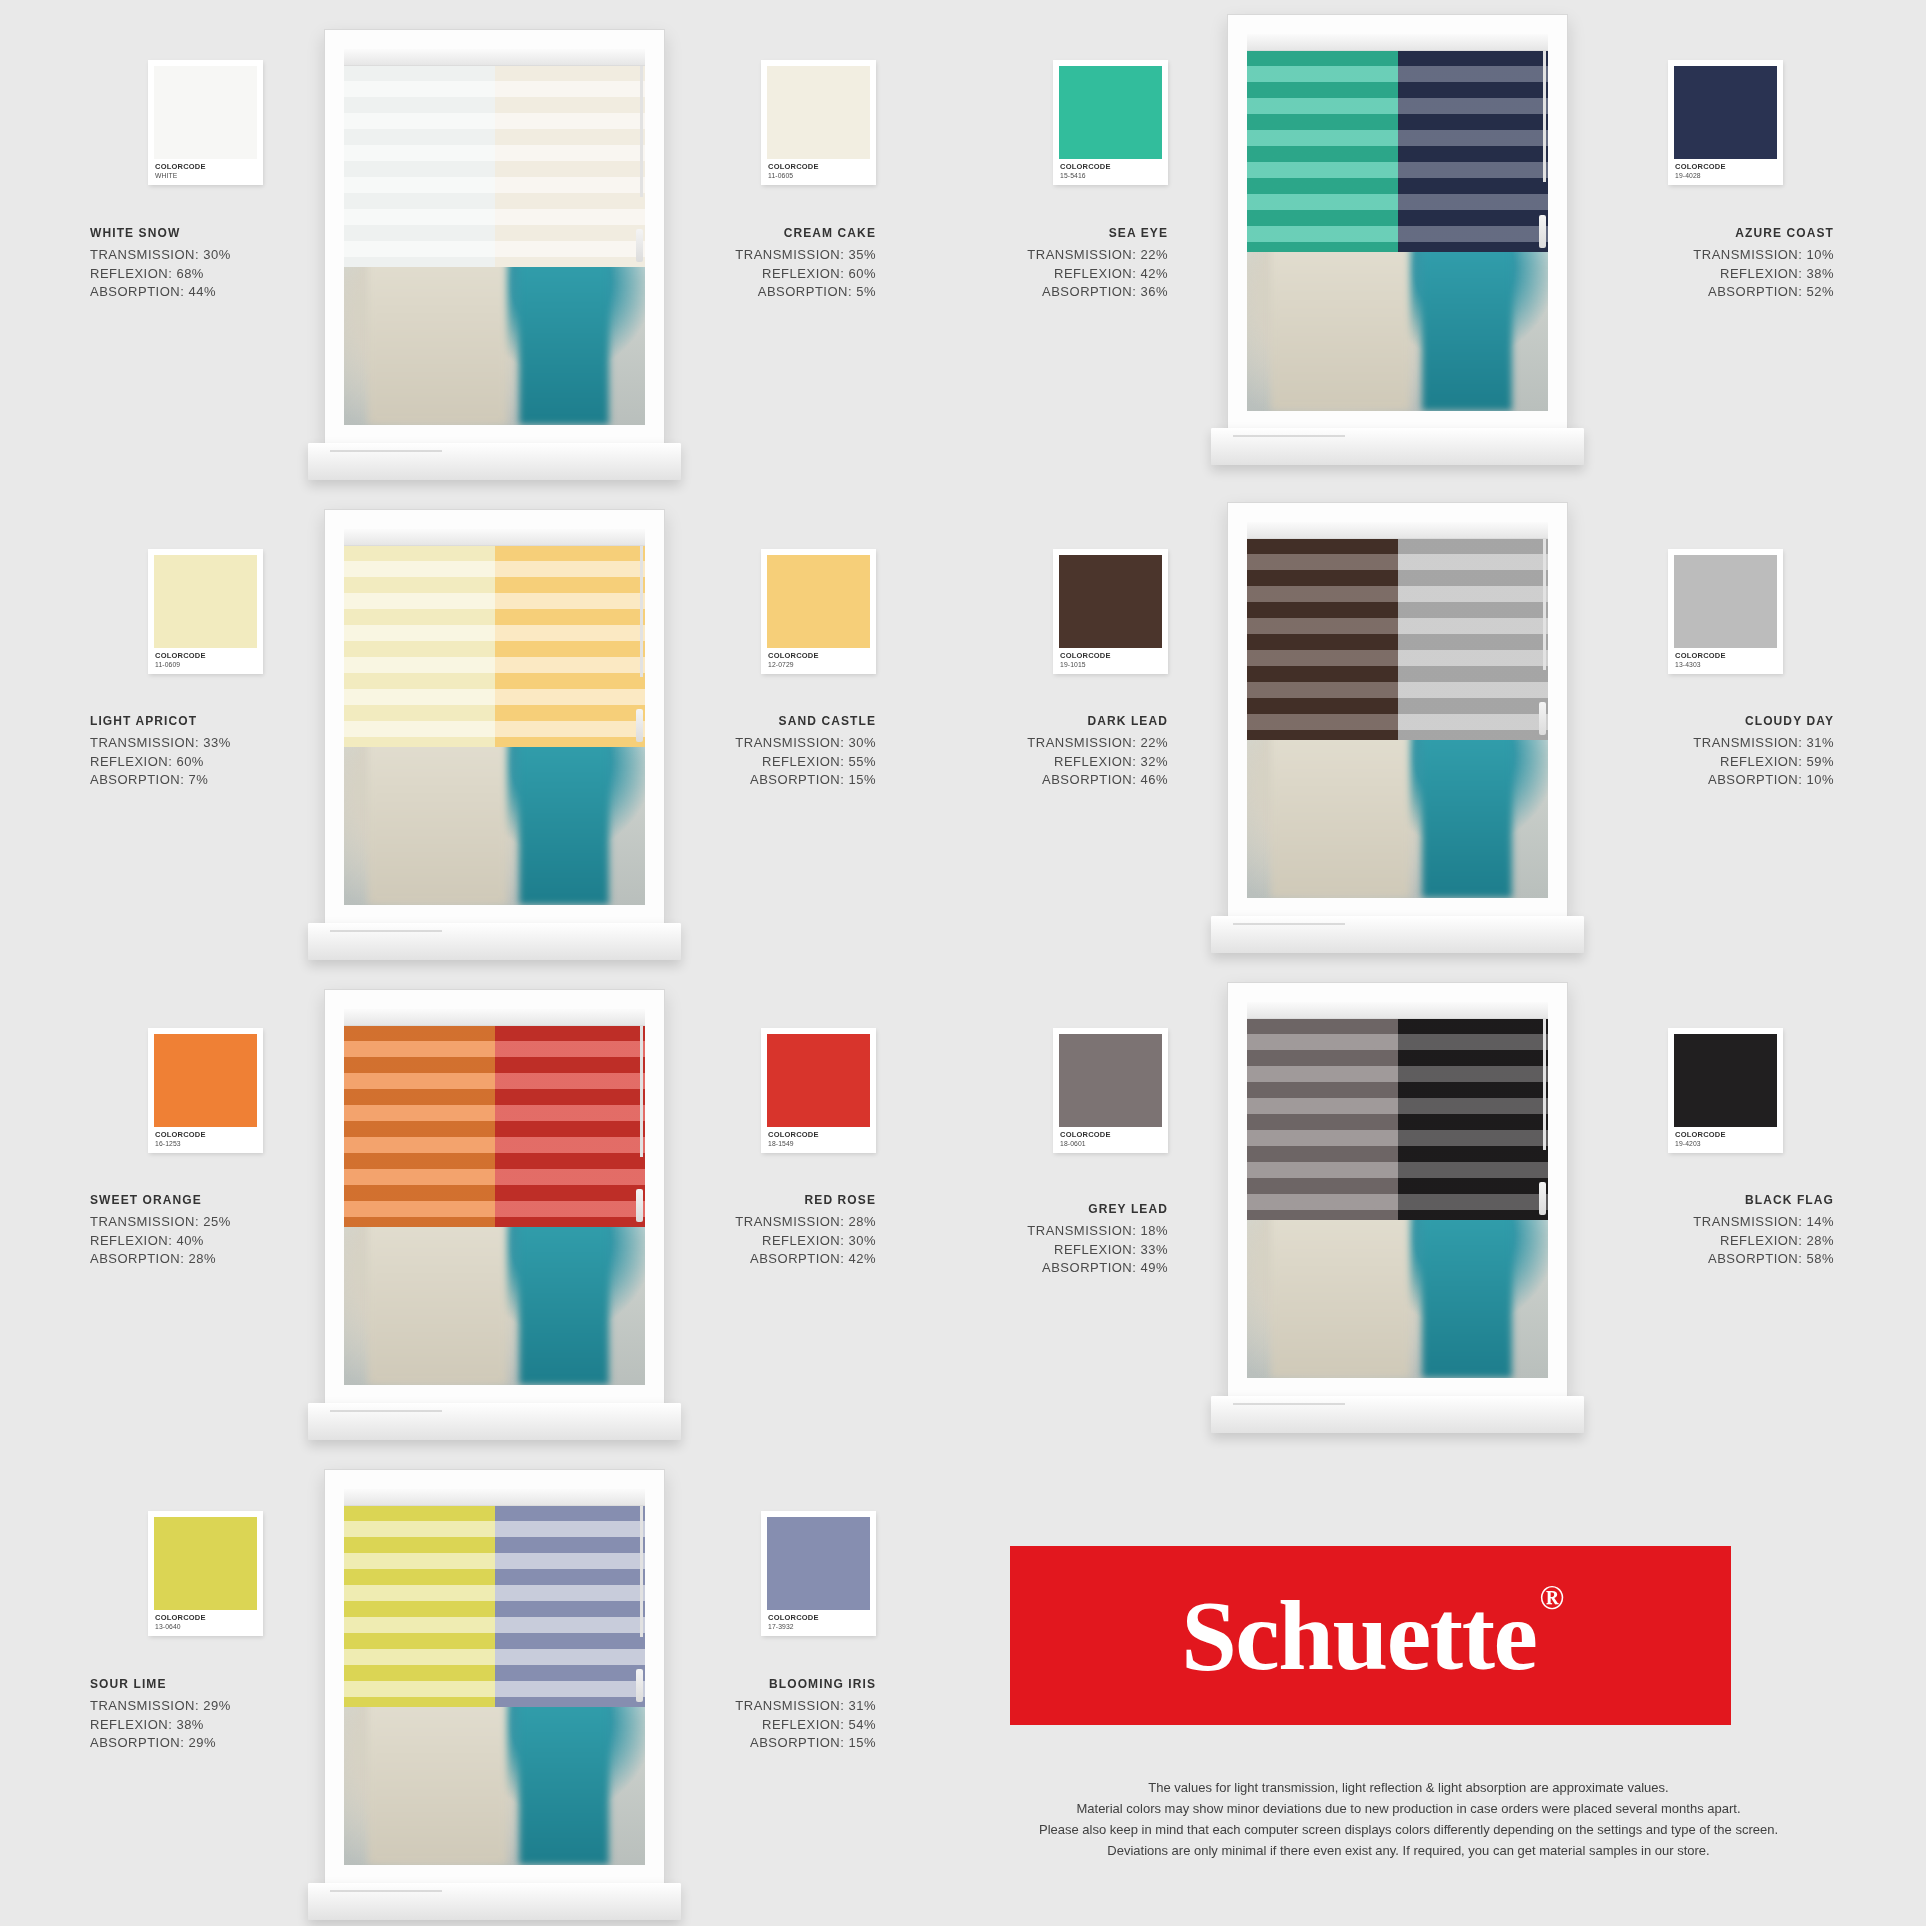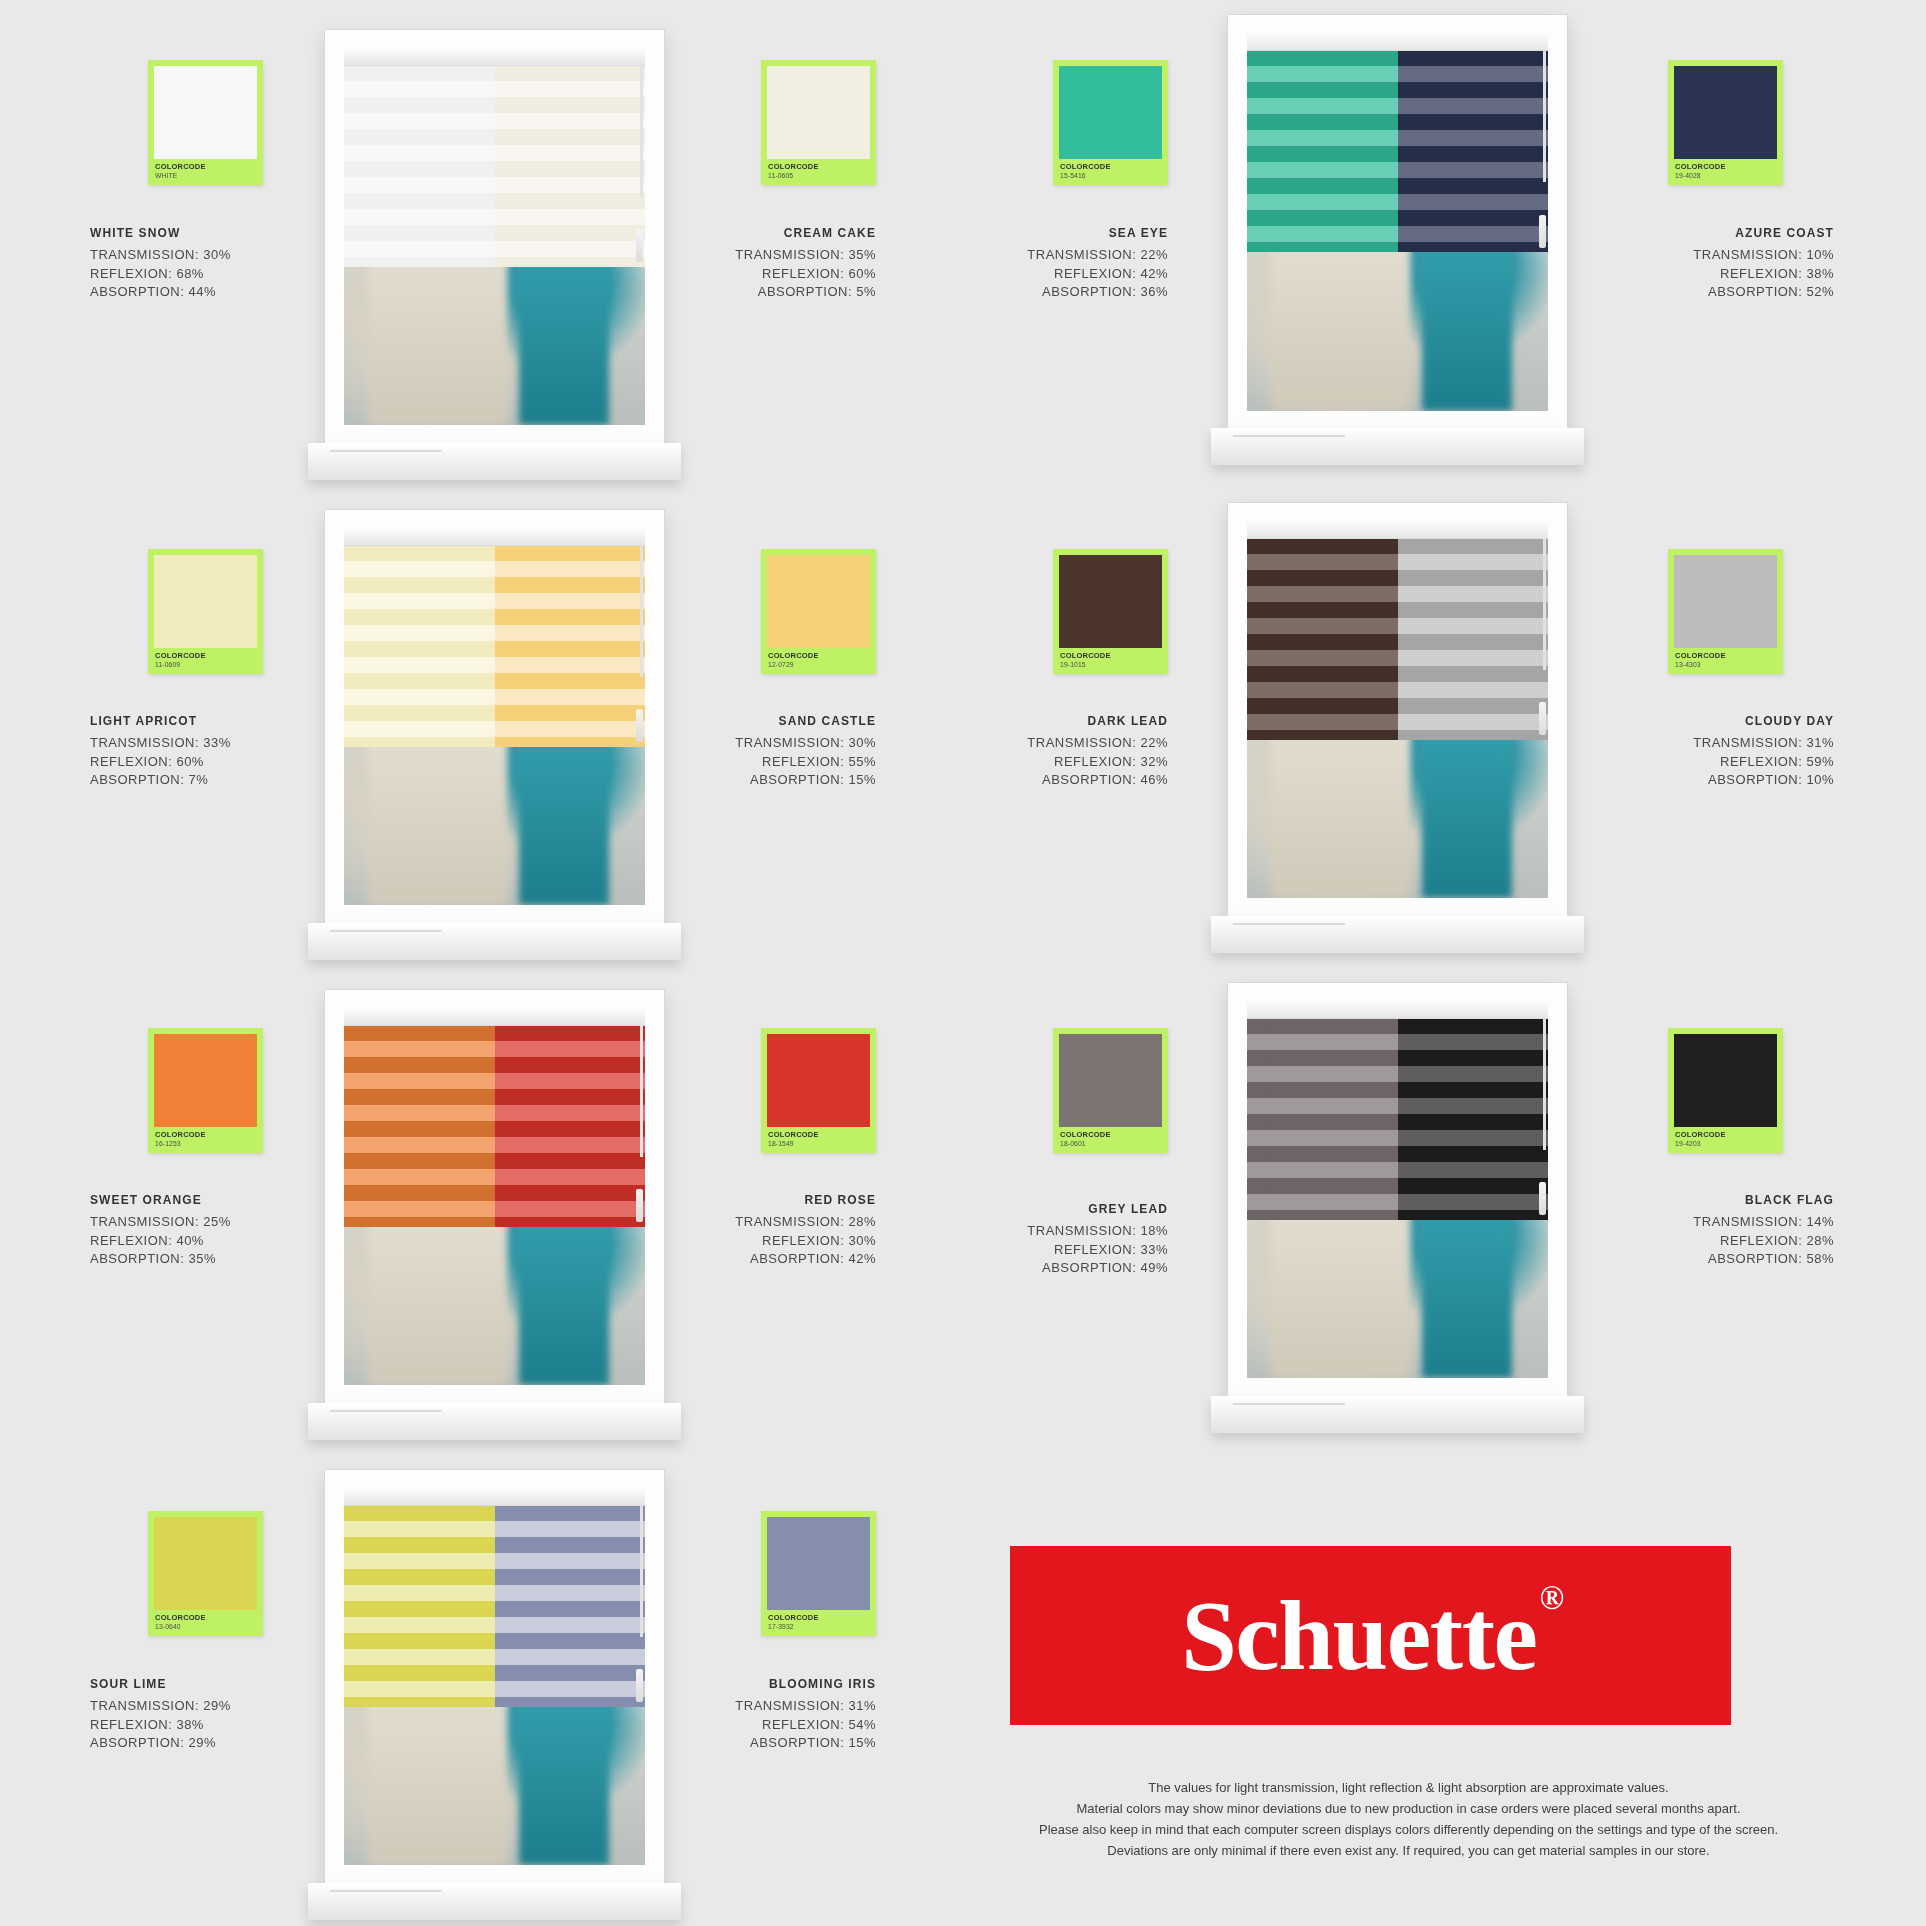--- a/index.html
+++ b/index.html
@@ -10,21 +10,21 @@
     color:#3a3a3a;
     position:relative;
     overflow:hidden;
   }
   .sheet{position:absolute;inset:0;}
 
   
   .swatch{
     position:absolute;
     width:115px;
-    background:#bef264;
+    background:#ffffff;
     box-shadow:1.4px 2.1px 4.3px rgba(0,0,0,.13);
     padding:5.7px 5.7px 2.9px 5.7px;
     box-sizing:border-box;
   }
   .swatch .chip{
     width:103px;height:93px;display:block;
   }
   .swatch .codeblock{
     padding:4.3px 1.4px 2.9px 1.4px;
     line-height:1.12;
@@ -405,21 +405,21 @@
     <span class="chip" style="background-color: rgb(239, 128, 53);"></span>
     <div class="codeblock">
       <div class="codelabel">COLORCODE</div>
       <div class="codeval">16-1253</div>
     </div>
   </div>
   <div class="info left" style="left:90px;top:1193px;">
     <div class="title">SWEET ORANGE</div>
     <div class="line">TRANSMISSION: 25%</div>
     <div class="line">REFLEXION: 40%</div>
-    <div class="line">ABSORPTION: 35%</div>
+    <div class="line">ABSORPTION: 28%</div>
   </div>
 
   <div class="swatch" style="left:761px;top:1028px;">
     <span class="chip" style="background-color: rgb(216, 52, 44);"></span>
     <div class="codeblock">
       <div class="codelabel">COLORCODE</div>
       <div class="codeval">18-1549</div>
     </div>
   </div>
   <div class="info right" style="left:640px;top:1193px;">

